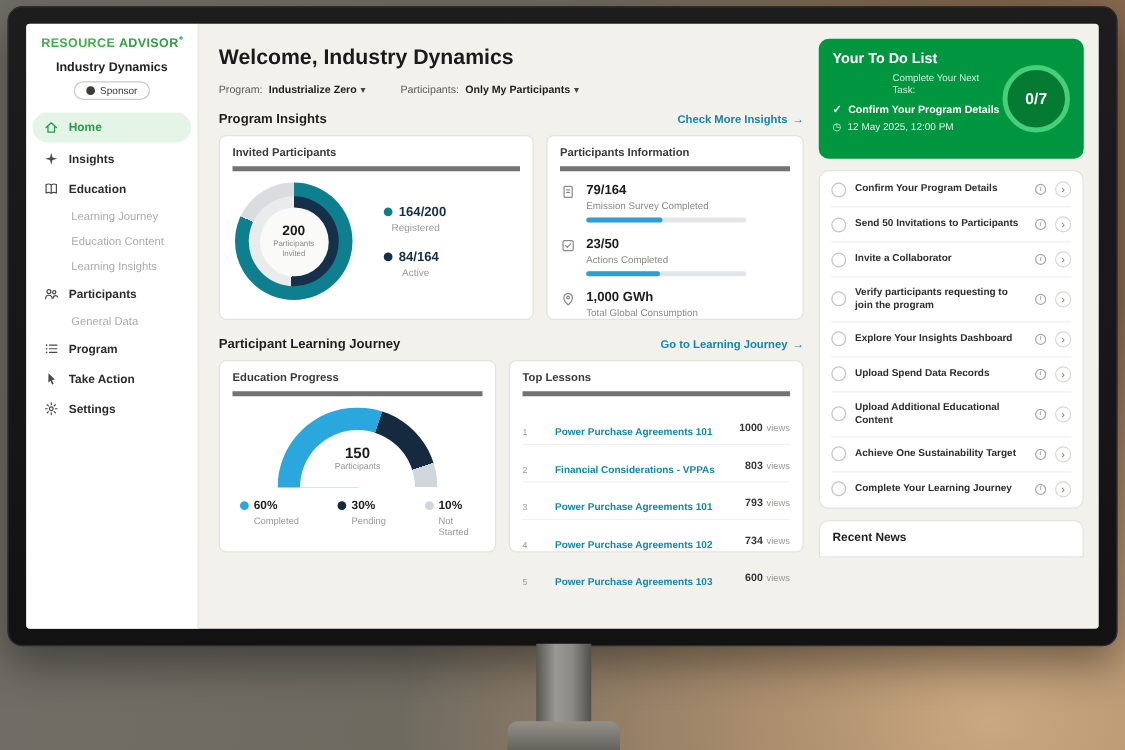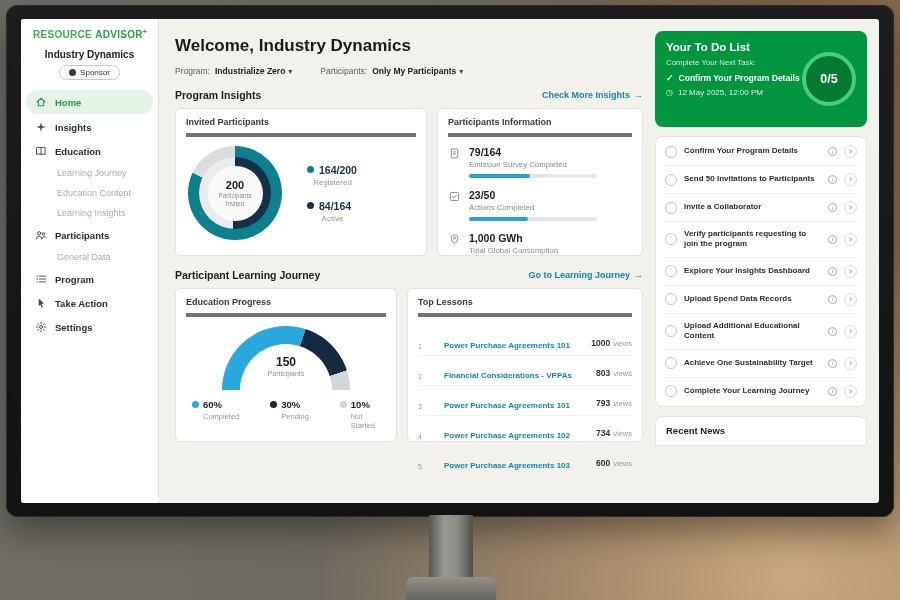--- a/index.html
+++ b/index.html
@@ -93,21 +93,21 @@
   .rank { font-size:7px; color:#9a9a96; width:8px; flex-shrink:0; }
   .lesson-title { flex:1; font-size:8px; color:#1286ad; font-weight:600; cursor:pointer; }
   .views { white-space:nowrap; }
   .views .v { font-size:8.5px; font-weight:700; color:#333; }
   .views .u { font-size:7.5px; color:#9a9a96; margin-left:3px; }
   
   .rightcol { width:226px; flex-shrink:0; padding:12px 12px 0 2px; }
   .todo-green { background:#00953f; border-radius:8px; padding:10px 11px; height:96px;
     display:flex; justify-content:space-between; color:#fff; }
   .tg-title { font-size:11.5px; font-weight:800; }
-  .tg-sub { font-size:7.8px; color:#cdeedd; margin-top:5px; }
+  .tg-sub { font-size:7.8px; color:#cdeedd; margin-top:5px;margin-left:48px; }
   .tg-task { display:flex; align-items:center; gap:5px; margin-top:6px; font-size:8.5px; font-weight:700; }
   .tg-check { font-size:9px; }
   .tg-due { display:flex; align-items:center; gap:5px; margin-top:5px; font-size:8px; color:#dff3e8; }
   .todo-ring { width:54px; height:54px; border-radius:50%; background:#057a33; border:4px solid #45cf79;
     display:flex; align-items:center; justify-content:center; font-size:12.5px; font-weight:800; align-self:center; flex-shrink:0; }
   .tasks { background:#fff; border:1px solid #e3e3df; border-radius:8px; margin-top:9px; padding:1px 9px; }
   .task { display:flex; align-items:center; gap:7px; padding:7px 0; border-bottom:1px solid #f0f0ee; cursor:pointer; }
   .task-check { width:12px; height:12px; border:1.4px solid #c3c7c4; border-radius:50%; flex-shrink:0; }
   .task-label { flex:1; font-size:8px; color:#2e2e2c; font-weight:600; line-height:1.3; }
   .task-info { width:9px; height:9px; border:1px solid #a7aba8; border-radius:50%; color:#8a8e8b;
@@ -391,21 +391,21 @@
         <div class="tg-task">
           <span class="tg-check">✓</span>
           <span>Confirm Your Program Details</span>
         </div>
         <div class="tg-due">
           <span>◷</span>
           <span>12 May 2025, 12:00 PM</span>
         </div>
       </div>
       <div class="todo-ring">
-        <span>0/5</span>
+        <span>0/7</span>
       </div>
     </div>
 
     <div class="tasks">
       <div class="task">
         <span class="task-check"></span>
         <span class="task-label">Confirm Your Program Details</span>
         <span class="task-info">i</span>
         <span class="task-chev">›</span>
       </div>

